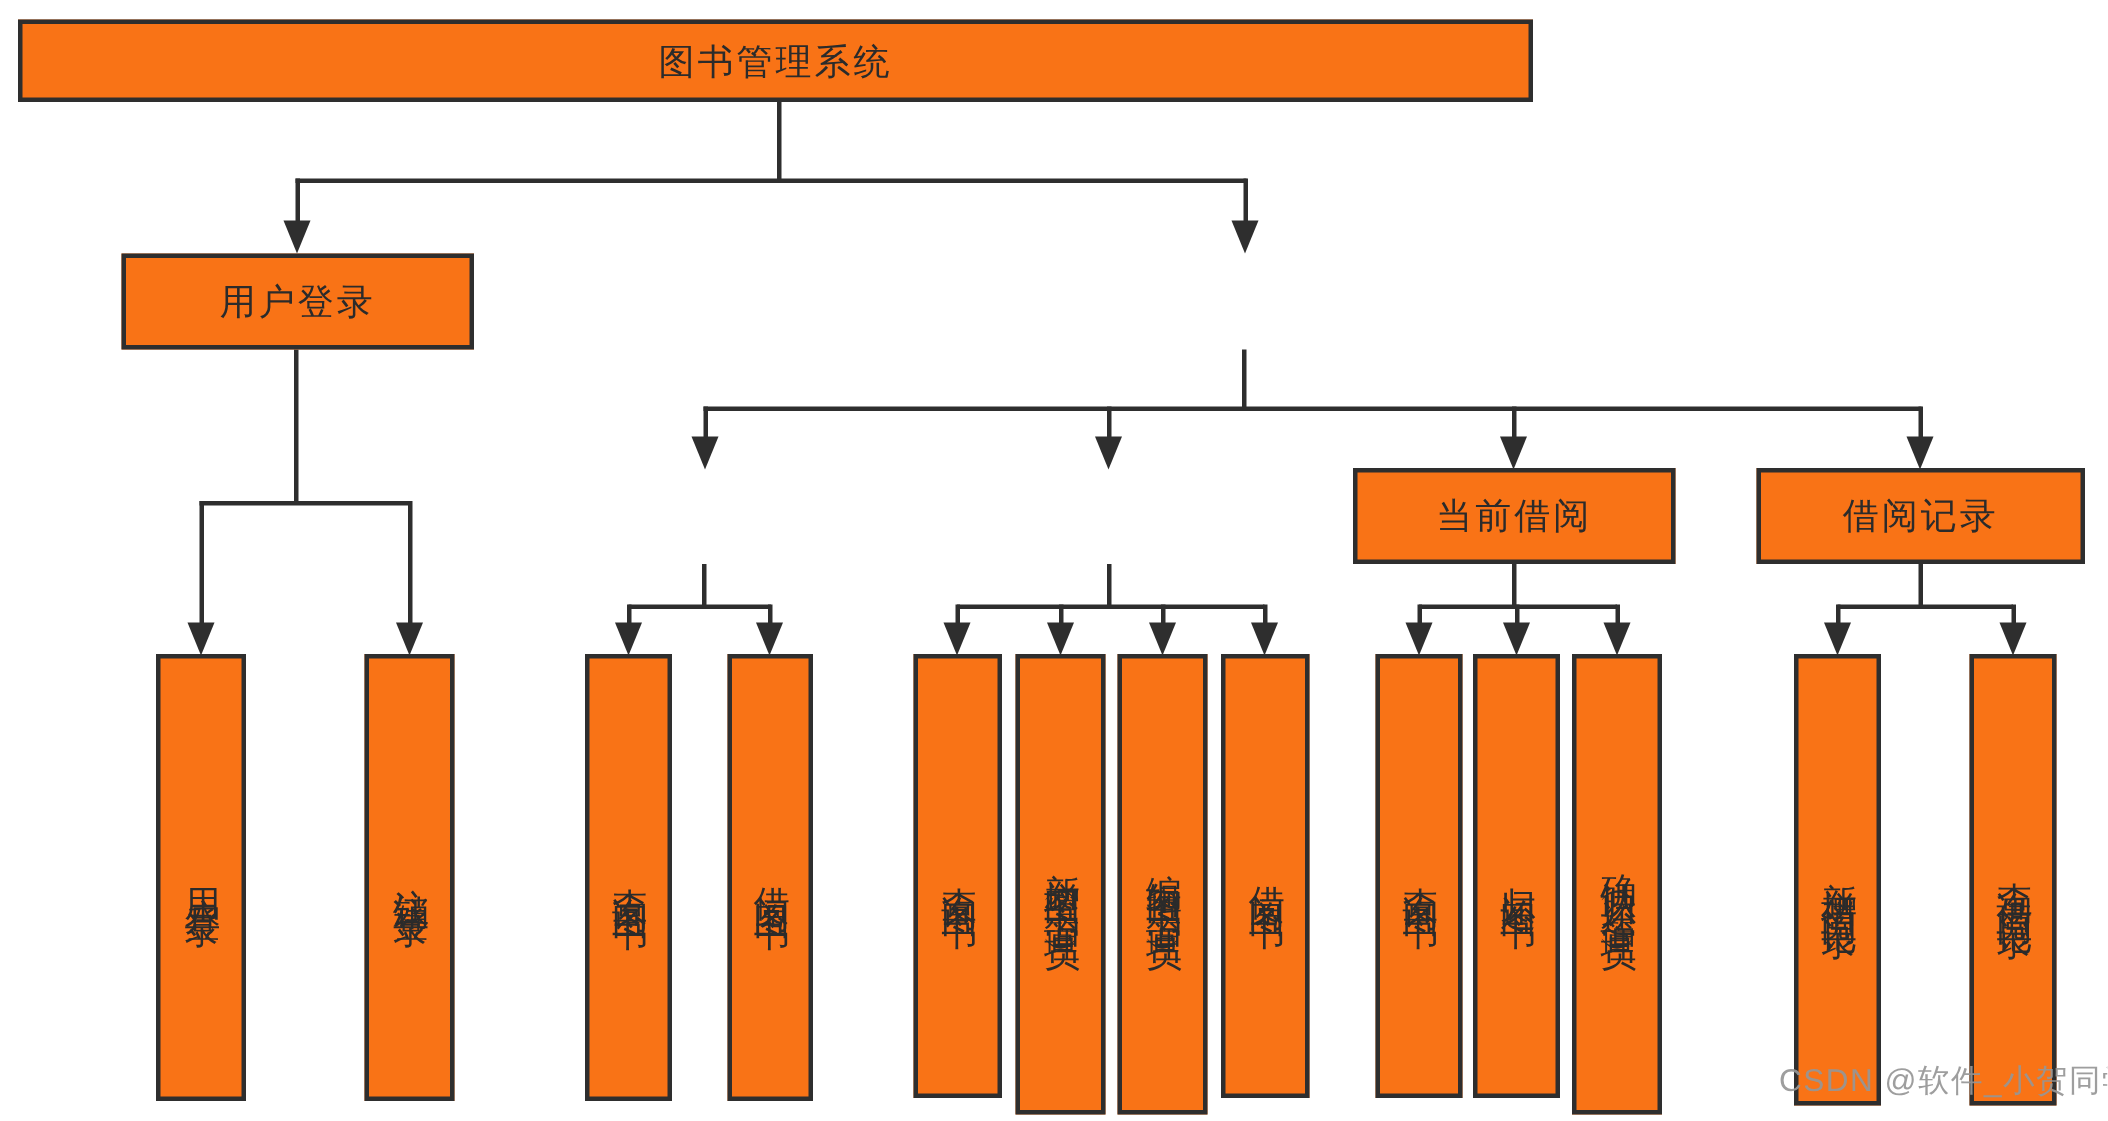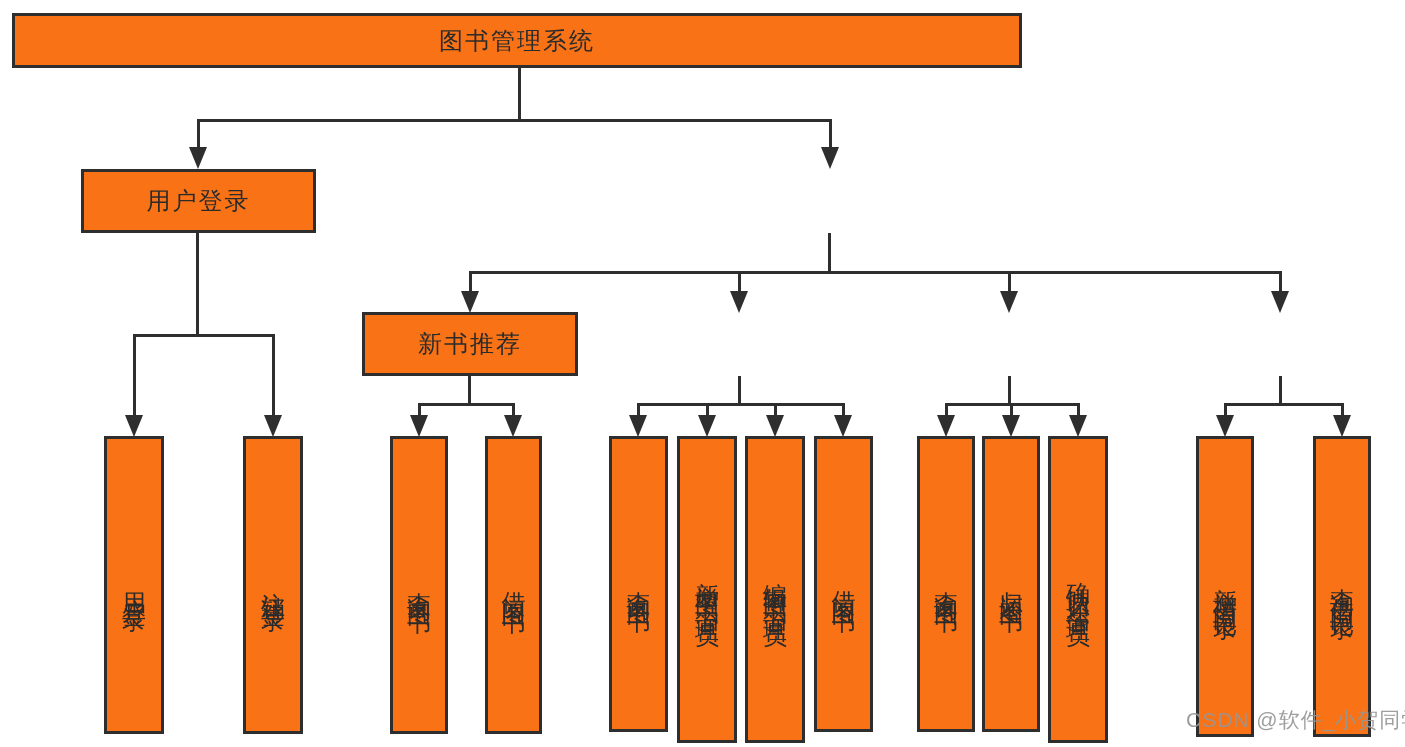--- a/index.html
+++ b/index.html
@@ -55,21 +55,22 @@
   <div class="hline" style="left:469px;top:271px;width:812px;"></div>
   <div class="vline" style="left:469px;top:271px;height:22px;"></div>
   <div class="arrow" style="left:461px;top:291px;"></div>
   <div class="vline" style="left:738px;top:271px;height:22px;"></div>
   <div class="arrow" style="left:730px;top:291px;"></div>
   <div class="vline" style="left:1008px;top:271px;height:22px;"></div>
   <div class="arrow" style="left:1000px;top:291px;"></div>
   <div class="vline" style="left:1279px;top:271px;height:22px;"></div>
   <div class="arrow" style="left:1271px;top:291px;"></div>
 
-  <div class="box" style="left:362px;top:312px;width:216px;height:64px;">新书推荐</div>
+  <div class="box" style="left:902px;top:312px;width:215px;height:64px;">当前借阅</div>
+  <div class="box" style="left:1171px;top:312px;width:219px;height:64px;">借阅记录</div>
 
   <div class="vline" style="left:468px;top:376px;height:29px;"></div>
   <div class="hline" style="left:419px;top:403px;width:95px;"></div>
   <div class="vline" style="left:418px;top:403px;height:14px;"></div>
   <div class="arrow" style="left:410px;top:415px;"></div>
   <div class="vline" style="left:512px;top:403px;height:14px;"></div>
   <div class="arrow" style="left:504px;top:415px;"></div>
 
   <div class="vline" style="left:738px;top:376px;height:29px;"></div>
   <div class="hline" style="left:638px;top:403px;width:205px;"></div>

